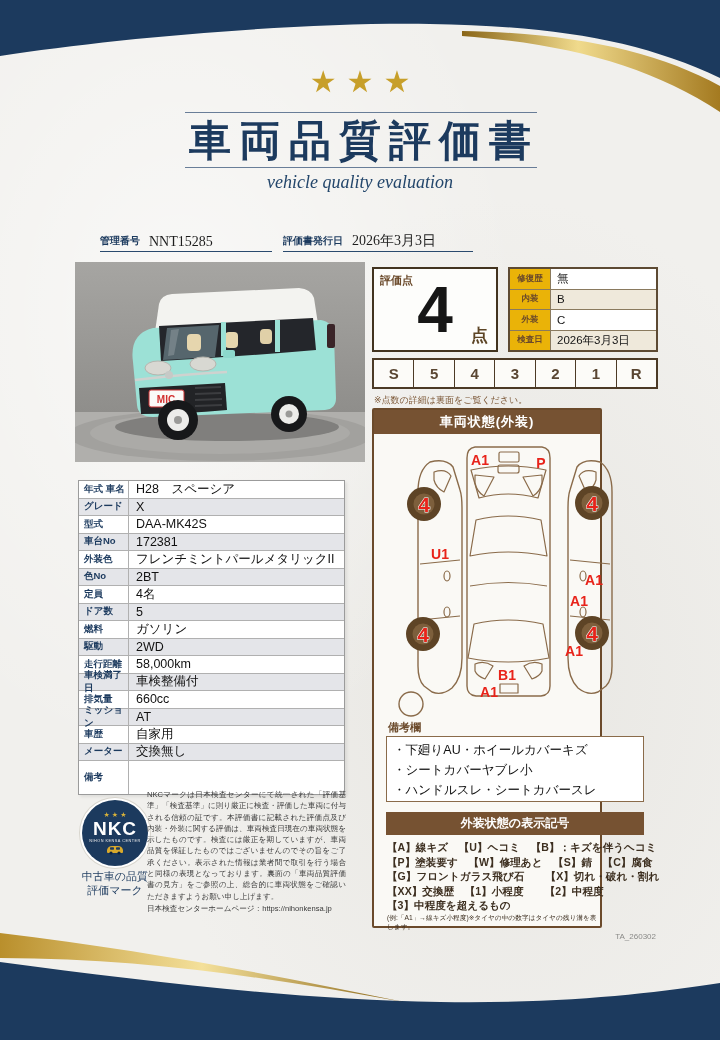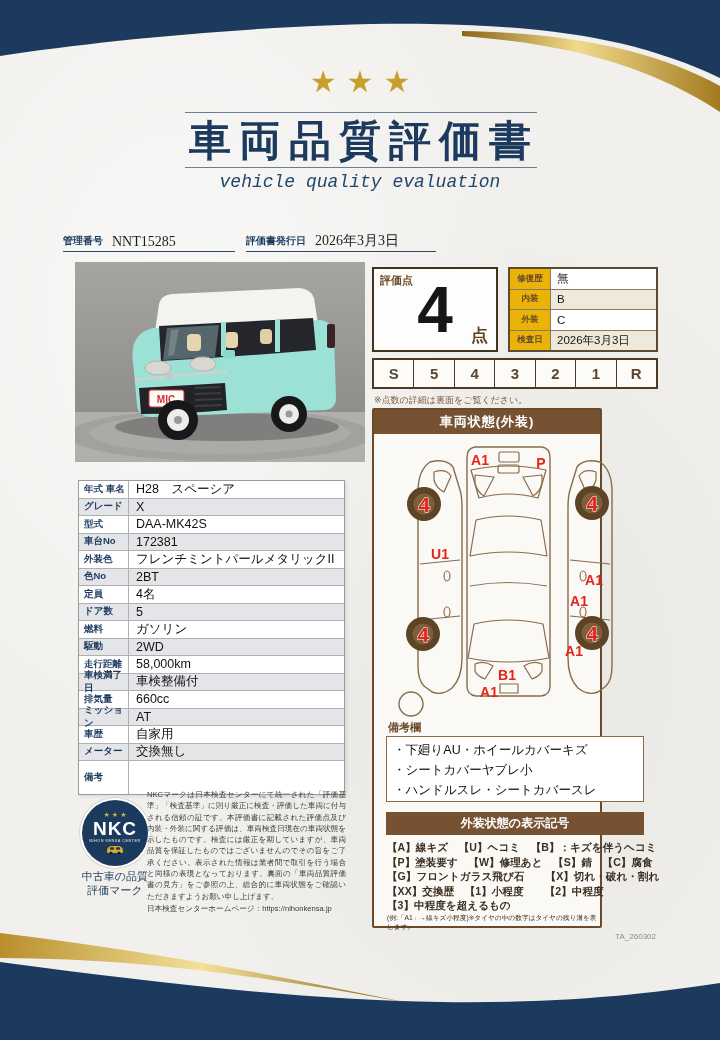--- a/index.html
+++ b/index.html
@@ -15,26 +15,26 @@
   
   .stars{position:absolute;top:64px;left:0;width:720px;text-align:center;
     font-size:30px;letter-spacing:10px;color:#c79f2a;text-indent:10px;}
   .hline{position:absolute;height:1px;background:#3a567a;opacity:.75;}
   .l1{top:112px;left:185px;width:352px;}
   .l2{top:167px;left:185px;width:352px;}
   .title{position:absolute;top:113px;left:0;width:720px;margin:0;text-align:center;
     font-family:Liberation Mono, monospace;font-weight:bold;
     font-size:42px;letter-spacing:8px;color:#1c3a5e;text-indent:8px;}
   .subtitle{position:absolute;top:172px;left:0;width:720px;text-align:center;
-    font-family:Liberation Mono, monospace;font-style:italic;
+    font-family:Liberation Serif, serif;font-style:italic;
     font-size:18px;color:#23466b;}
 
   
   .meta-item{position:absolute;height:24px;border-bottom:1.5px solid #2a4a6e;
-    display:flex;align-items:flex-end;padding-bottom:1px;}
+    display:flex;align-items:flex-end;padding-bottom:1px;margin-left:37px;}
   .meta1{left:63px;top:226px;width:172px;}
   .meta2{left:246px;top:226px;width:190px;}
   .mlab{font-size:10px;font-weight:bold;color:#1c3a5e;margin-right:9px;padding-bottom:2px;}
   .mval{font-size:14px;color:#1d1d1d;font-family:Liberation Serif, serif;}
 
   
   .photo{position:absolute;left:75px;top:262px;width:290px;height:200px;overflow:hidden;}
 
   
   .scorebox{position:absolute;left:372px;top:267px;width:126px;height:85px;

